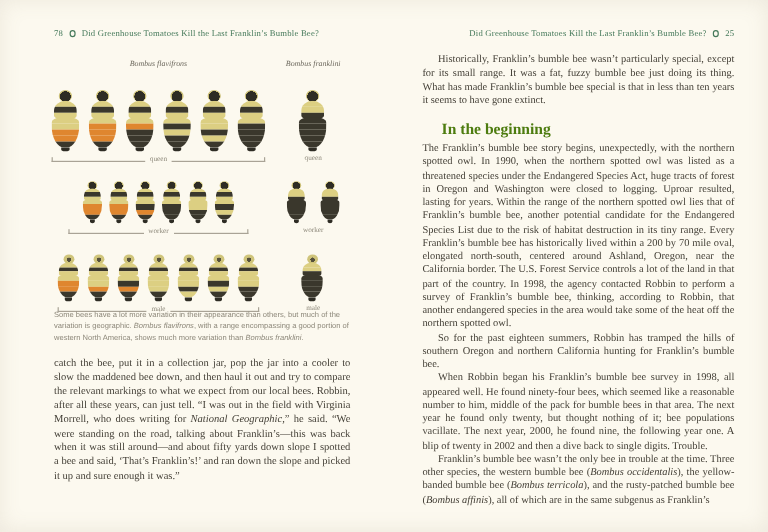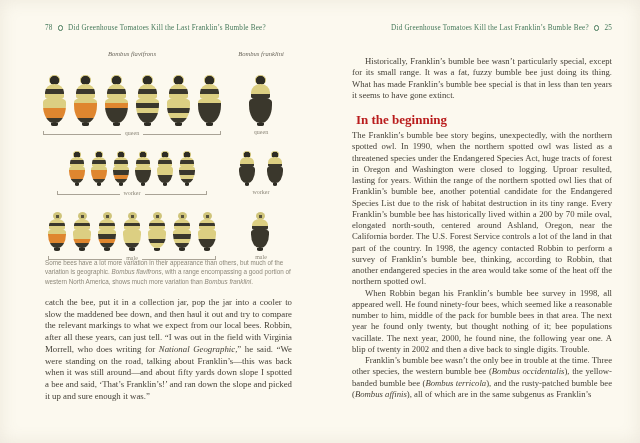--- a/index.html
+++ b/index.html
@@ -70,28 +70,28 @@
     position:absolute;left:45px;top:258px;width:250px;
     font-family:"Liberation Sans", sans-serif;
     font-size:6.3px;line-height:9.4px;color:#8d887a;
   }
   .body-left{
     position:absolute;left:45px;top:297px;width:247px;
     font-size:8.8px;line-height:11.7px;color:#433f36;
     text-align:justify;
   }
   .body-right{
-    position:absolute;left:352px;top:56px;width:260px;
+    position:absolute;left:352px;top:44px;width:260px;
     font-size:8.7px;line-height:11.25px;color:#433f36;
     text-align:justify;
   }
   .body-right p{margin:0;}
   .p-indent{text-indent:13px;}
   .sec-head{
-    font-size:13px;color:#b91c1c;margin:11px 0 3px 4px;line-height:15px;
+    font-size:13px;color:#4d7c0f;margin:11px 0 3px 16px;line-height:15px;
     text-align:left;
   }
   .it{font-style:italic;}
 </style>
 </head>
 <body>
 
 <div class="spread">
 
   <div class="rhead rhead-left">
@@ -498,17 +498,18 @@
   </div>
 
   <div class="caption"><span>Some bees have a lot more variation in their appearance than others, but much of the variation is geographic. </span><span class="it">Bombus flavifrons</span><span>, with a range encompassing a good portion of western North America, shows much more variation than </span><span class="it">Bombus franklini</span><span>.</span></div>
 
   <div class="body-left"><span>catch the bee, put it in a collection jar, pop the jar into a cooler to slow the maddened bee down, and then haul it out and try to compare the relevant markings to what we expect from our local bees. Robbin, after all these years, can just tell. “I was out in the field with Virginia Morrell, who does writing for </span><span class="it">National Geographic</span><span>,” he said. “We were standing on the road, talking about Franklin’s—this was back when it was still around—and about fifty yards down slope I spotted a bee and said, ‘That’s Franklin’s!’ and ran down the slope and picked it up and sure enough it was.”</span></div>
 
   <div class="body-right">
     <p class="p-indent">Historically, Franklin’s bumble bee wasn’t particularly special, except for its small range. It was a fat, fuzzy bumble bee just doing its thing. What has made Franklin’s bumble bee special is that in less than ten years it seems to have gone extinct.</p>
     <h2 class="sec-head">In the beginning</h2>
     <p>The Franklin’s bumble bee story begins, unexpectedly, with the northern spotted owl. In 1990, when the northern spotted owl was listed as a threatened species under the Endangered Species Act, huge tracts of forest in Oregon and Washington were closed to logging. Uproar resulted, lasting for years. Within the range of the northern spotted owl lies that of Franklin’s bumble bee, another potential candidate for the Endangered Species List due to the risk of habitat destruction in its tiny range. Every Franklin’s bumble bee has historically lived within a 200 by 70 mile oval, elongated north-south, centered around Ashland, Oregon, near the California border. The U.S. Forest Service controls a lot of the land in that part of the country. In 1998, the agency contacted Robbin to perform a survey of Franklin’s bumble bee, thinking, according to Robbin, that another endangered species in the area would take some of the heat off the northern spotted owl.</p>
+    <p class="p-indent">So for the past eighteen summers, Robbin has tramped the hills of southern Oregon and northern California hunting for Franklin’s bumble bee.</p>
     <p class="p-indent">When Robbin began his Franklin’s bumble bee survey in 1998, all appeared well. He found ninety-four bees, which seemed like a reasonable number to him, middle of the pack for bumble bees in that area. The next year he found only twenty, but thought nothing of it; bee populations vacillate. The next year, 2000, he found nine, the following year one. A blip of twenty in 2002 and then a dive back to single digits. Trouble.</p>
     <p class="p-indent"><span>Franklin’s bumble bee wasn’t the only bee in trouble at the time. Three other species, the western bumble bee (</span><span class="it">Bombus occidentalis</span><span>), the yellow-banded bumble bee (</span><span class="it">Bombus terricola</span><span>), and the rusty-patched bumble bee (</span><span class="it">Bombus affinis</span><span>), all of which are in the same subgenus as Franklin’s</span></p>
   </div>
 
 </div>
 
 </body></html>

